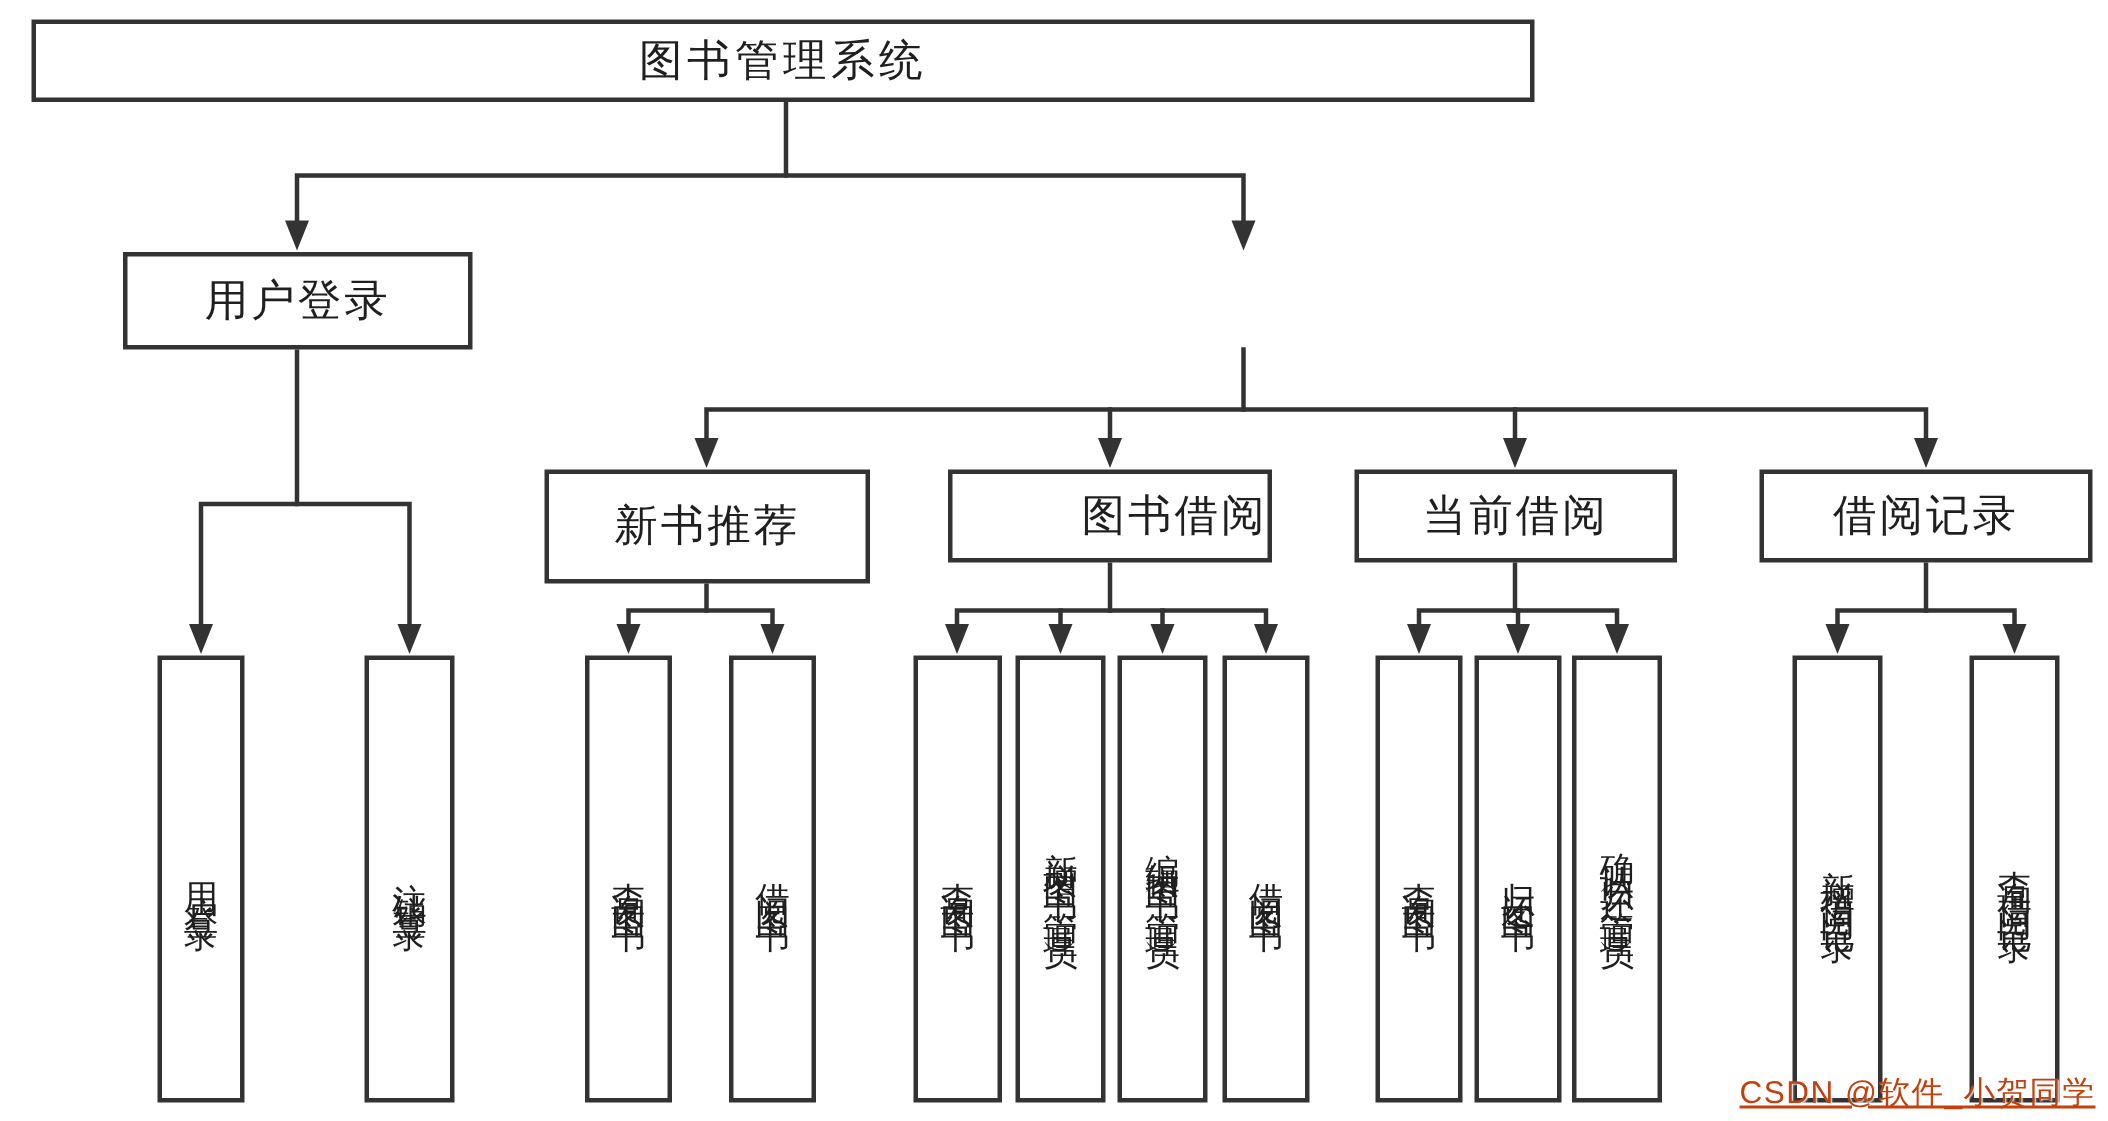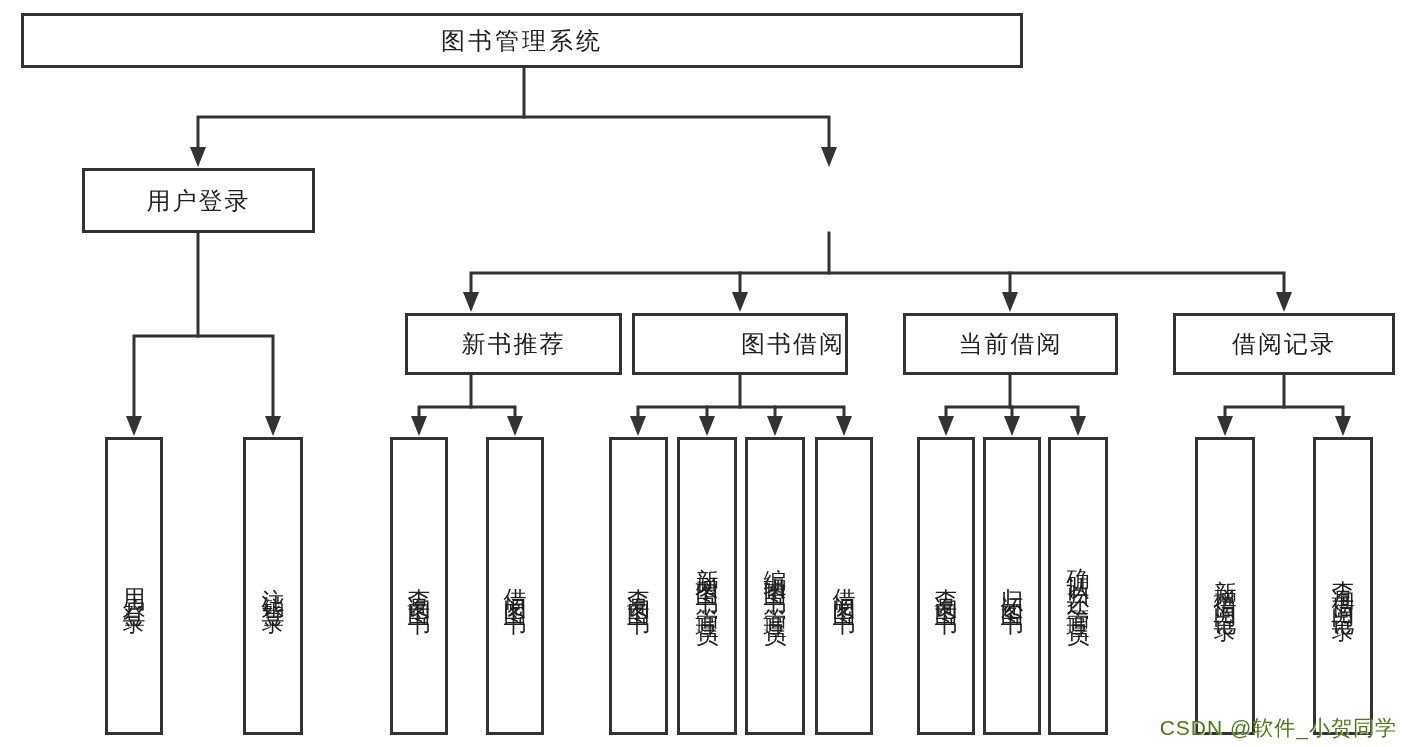--- a/index.html
+++ b/index.html
@@ -7,37 +7,37 @@
     width:1405px;height:747px;overflow:hidden;
     font-family:"Liberation Sans","DejaVu Sans",sans-serif;
     color:#1f1f1f;
   }
   .canvas{position:relative;width:1405px;height:747px;background:#ffffff;}
   .connectors{position:absolute;left:0;top:0;width:1405px;height:747px;}
   .box{
     position:absolute;box-sizing:border-box;
     border:3px solid #333333;background:#ffffff;
     display:flex;align-items:center;justify-content:center;
-    font-size:24px;color:#1f1f1f;
+    font-size:29px;color:#1f1f1f;
   }
   .box .hlabel{white-space:nowrap;}
   .root .hlabel{letter-spacing:3px;}
   .mid .hlabel,.sub .hlabel{letter-spacing:2px;}
   .leaf{font-size:23px;}
   .leaf .vtext{
     writing-mode:vertical-rl;
     text-orientation:mixed;
     letter-spacing:8px;
     line-height:1;
   }
   .watermark{
     position:absolute;right:8px;bottom:5px;
-    font-size:21px;color:#4d7c0f;
+    font-size:21px;color:#c2410c;
     text-shadow:1px 1px 1px rgba(255,255,255,0.85);
-    white-space:nowrap;letter-spacing:1px;
+    white-space:nowrap;letter-spacing:1px;text-decoration:underline;
   }
 </style>
 </head>
 <body>
 
 <div class="canvas">
 
   <svg class="connectors" width="1405" height="747" viewBox="0 0 1405 747" xmlns="http://www.w3.org/2000/svg">
     <g stroke="#333333" stroke-width="3" fill="none" stroke-linecap="square">
 
@@ -91,21 +91,21 @@
   </svg>
 
   <div class="box root" style="left:21px;top:13px;width:1002px;height:55px;">
     <span class="hlabel">图书管理系统</span>
   </div>
 
   <div class="box mid" style="left:82px;top:168px;width:233px;height:65px;">
     <span class="hlabel">用户登录</span>
   </div>
 
-  <div class="box sub" style="left:363px;top:313px;width:217px;height:62px;margin-left:42px;">
+  <div class="box sub" style="left:363px;top:313px;width:217px;height:76px;">
     <span class="hlabel">新书推荐</span>
   </div>
   <div class="box sub" style="left:632px;top:313px;width:216px;height:62px;justify-content:flex-end;">
     <span class="hlabel">图书借阅</span>
   </div>
   <div class="box sub" style="left:903px;top:313px;width:215px;height:62px;">
     <span class="hlabel">当前借阅</span>
   </div>
   <div class="box sub" style="left:1173px;top:313px;width:222px;height:62px;">
     <span class="hlabel">借阅记录</span>

